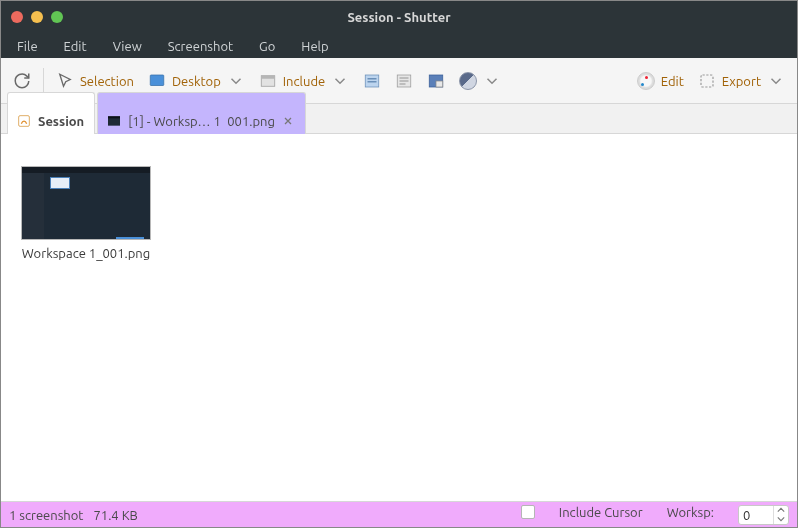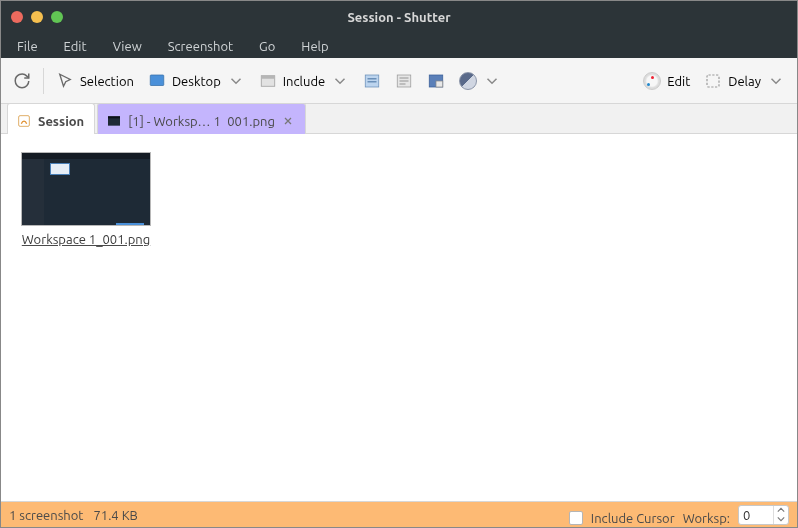--- a/index.html
+++ b/index.html
@@ -18,44 +18,44 @@
   .menubar { height: 25px; background: #2c3438; display: flex; align-items: center; padding: 0 6px; gap: 6px; }
   .menubar .menu-item { color: #cfd3d5; padding: 3px 10px; cursor: default; font-size: 13px; }
 
   
   .toolbar { height: 46px; background: #f5f5f5; border-bottom: 1px solid #d7d7d7; display: flex; align-items: center; padding: 0 10px; gap: 10px; }
   .sep { width: 1px; height: 26px; background: #d7d7d7; }
   .tbtn { display: flex; align-items: center; gap: 6px; color: #8d8d8d; cursor: default; padding: 4px 2px; }
   .tbtn svg { width: 18px; height: 18px; }
   .chev { width: 14px; height: 14px; }
   .flex-spacer { flex: 1; }
-  .tbtn .label { color: #000000; }
+  .tbtn .label { color: #a16207; }
   .tbtn.iconbtn { padding: 2px; }
 
   
   .tabstrip { height: 30px; background: #f1f1f1; border-bottom: 1px solid #d7d7d7; display: flex; align-items: flex-end; padding-left: 6px; }
-  .tab { display: flex; align-items: center; gap: 6px; padding: 9px 10px 5px 8px; border: 1px solid #d7d7d7; border-bottom: none; background: #fff; border-radius: 3px 3px 0 0; margin-right: 2px; position: relative; top: 1px; justify-content: space-between; }
+  .tab { display: flex; align-items: center; gap: 6px; padding: 20px 10px 5px 8px; border: 1px solid #d7d7d7; border-bottom: none; background: #fff; border-radius: 3px 3px 0 0; margin-right: 2px; position: relative; top: 1px; justify-content: space-between; }
   .tab.inactive { background: #c4b5fd; }
   .tab .tabicon { width: 16px; height: 16px; display:flex;align-items:center;justify-content:center;}
   .tab .closer { width: 14px; height: 14px; color: #888; display: flex; align-items: center; justify-content: center;}
   .tab .tablabel { font-size: 13px; color: #4a4a4a; max-width: 170px; overflow: hidden; white-space: nowrap; }
 
   
-  .content { flex: 1; background: #fff; padding: 18px 10px; overflow: auto; text-decoration: underline; }
+  .content { flex: 1; background: #fff; padding: 32px 10px; overflow: auto; }
   .thumb-item { width: 150px; display: flex; flex-direction: column; align-items: center; gap: 6px; }
   .thumb-img { width: 130px; height: 74px; border: 1px solid #b8b8b8; background: #1e2a36; position: relative; overflow: hidden; }
   .thumb-img .tb-top { position:absolute; top:0; left:0; right:0; height:6px; background:#151c24;}
   .thumb-img .tb-left { position:absolute; top:6px; left:0; width:22px; bottom:0; background:#252f3a;}
   .thumb-img .tb-badge { position:absolute; top:10px; left:28px; width:20px; height:12px; background:#e6eef7; border:1px solid #4a80b8;}
   .thumb-img .tb-bottom-highlight { position:absolute; bottom:0; right:6px; width:28px; height:2px; background:#4a90d9;}
   .thumb-caption { font-size: 13px; color: #3a3a3a; text-align: center; }
 
   
-  .statusbar { height: 26px; border-top: 1px solid #d7d7d7; background: #fdba74; display: flex; align-items: center; padding: 0 8px; gap: 10px; font-size: 13px; color: #555; }
-  .statusbar .right { margin-left: auto; display: flex; align-items: flex-end; gap: 8px; }
+  .statusbar { height: 26px; border-top: 1px solid #d7d7d7; background: #f0abfc; display: flex; align-items: center; padding: 0 8px; gap: 10px; font-size: 13px; color: #555; }
+  .statusbar .right { margin-left: auto; display: flex; align-items: flex-start; gap: 24px; }
   .checkbox { width: 14px; height: 14px; border: 1px solid #b5b5b5; border-radius: 2px; background: #fff; }
   .spin { display: flex; align-items: center; border: 1px solid #c8c8c8; border-radius: 3px; background: #fff; height: 20px; }
   .spin input { width: 34px; border: none; outline: none; padding: 2px 4px; font-size: 13px; color: #333; background: transparent; }
   .spin .steppers { display: flex; flex-direction: column; border-left: 1px solid #ddd; }
   .spin .steppers div { width: 14px; height: 9px; display: flex; align-items: center; justify-content: center; }
   .spin .steppers svg { width: 8px; height: 6px; }
 
   .icon-edit-circle { width:18px; height:18px; border-radius:50%; background: radial-gradient(circle at 50% 50%, #f7f7f7 45%, #dcdcdc 60%); border:1px solid #ccc; position:relative;}
   .icon-edit-circle::after{content:"";position:absolute;top:3px;left:7px;width:3px;height:3px;border-radius:50%;background:#e23;}
   .icon-edit-circle::before{content:"";position:absolute;bottom:3px;left:3px;width:3px;height:3px;border-radius:50%;background:#28c;}
@@ -159,21 +159,21 @@
 
   <div class="tbtn">
     <div class="icon-edit-circle"></div>
     <span class="label">Edit</span>
   </div>
 
   <div class="tbtn">
     <svg viewBox="0 0 24 24" fill="none" stroke="#9a9a9a" stroke-width="1.6">
         <rect x="4" y="4" width="16" height="16" rx="2" stroke-dasharray="3 2"></rect>
       </svg>
-    <span class="label">Delay</span>
+    <span class="label">Export</span>
     <svg class="chev" viewBox="0 0 24 24" fill="none" stroke="#8a8a8a" stroke-width="2">
         <path d="M6 9l6 6 6-6"></path>
       </svg>
   </div>
 </div>
 
 <div class="tabstrip">
   <div class="tab">
     <span class="tabicon">
       <svg viewBox="0 0 24 24" width="16" height="16">

